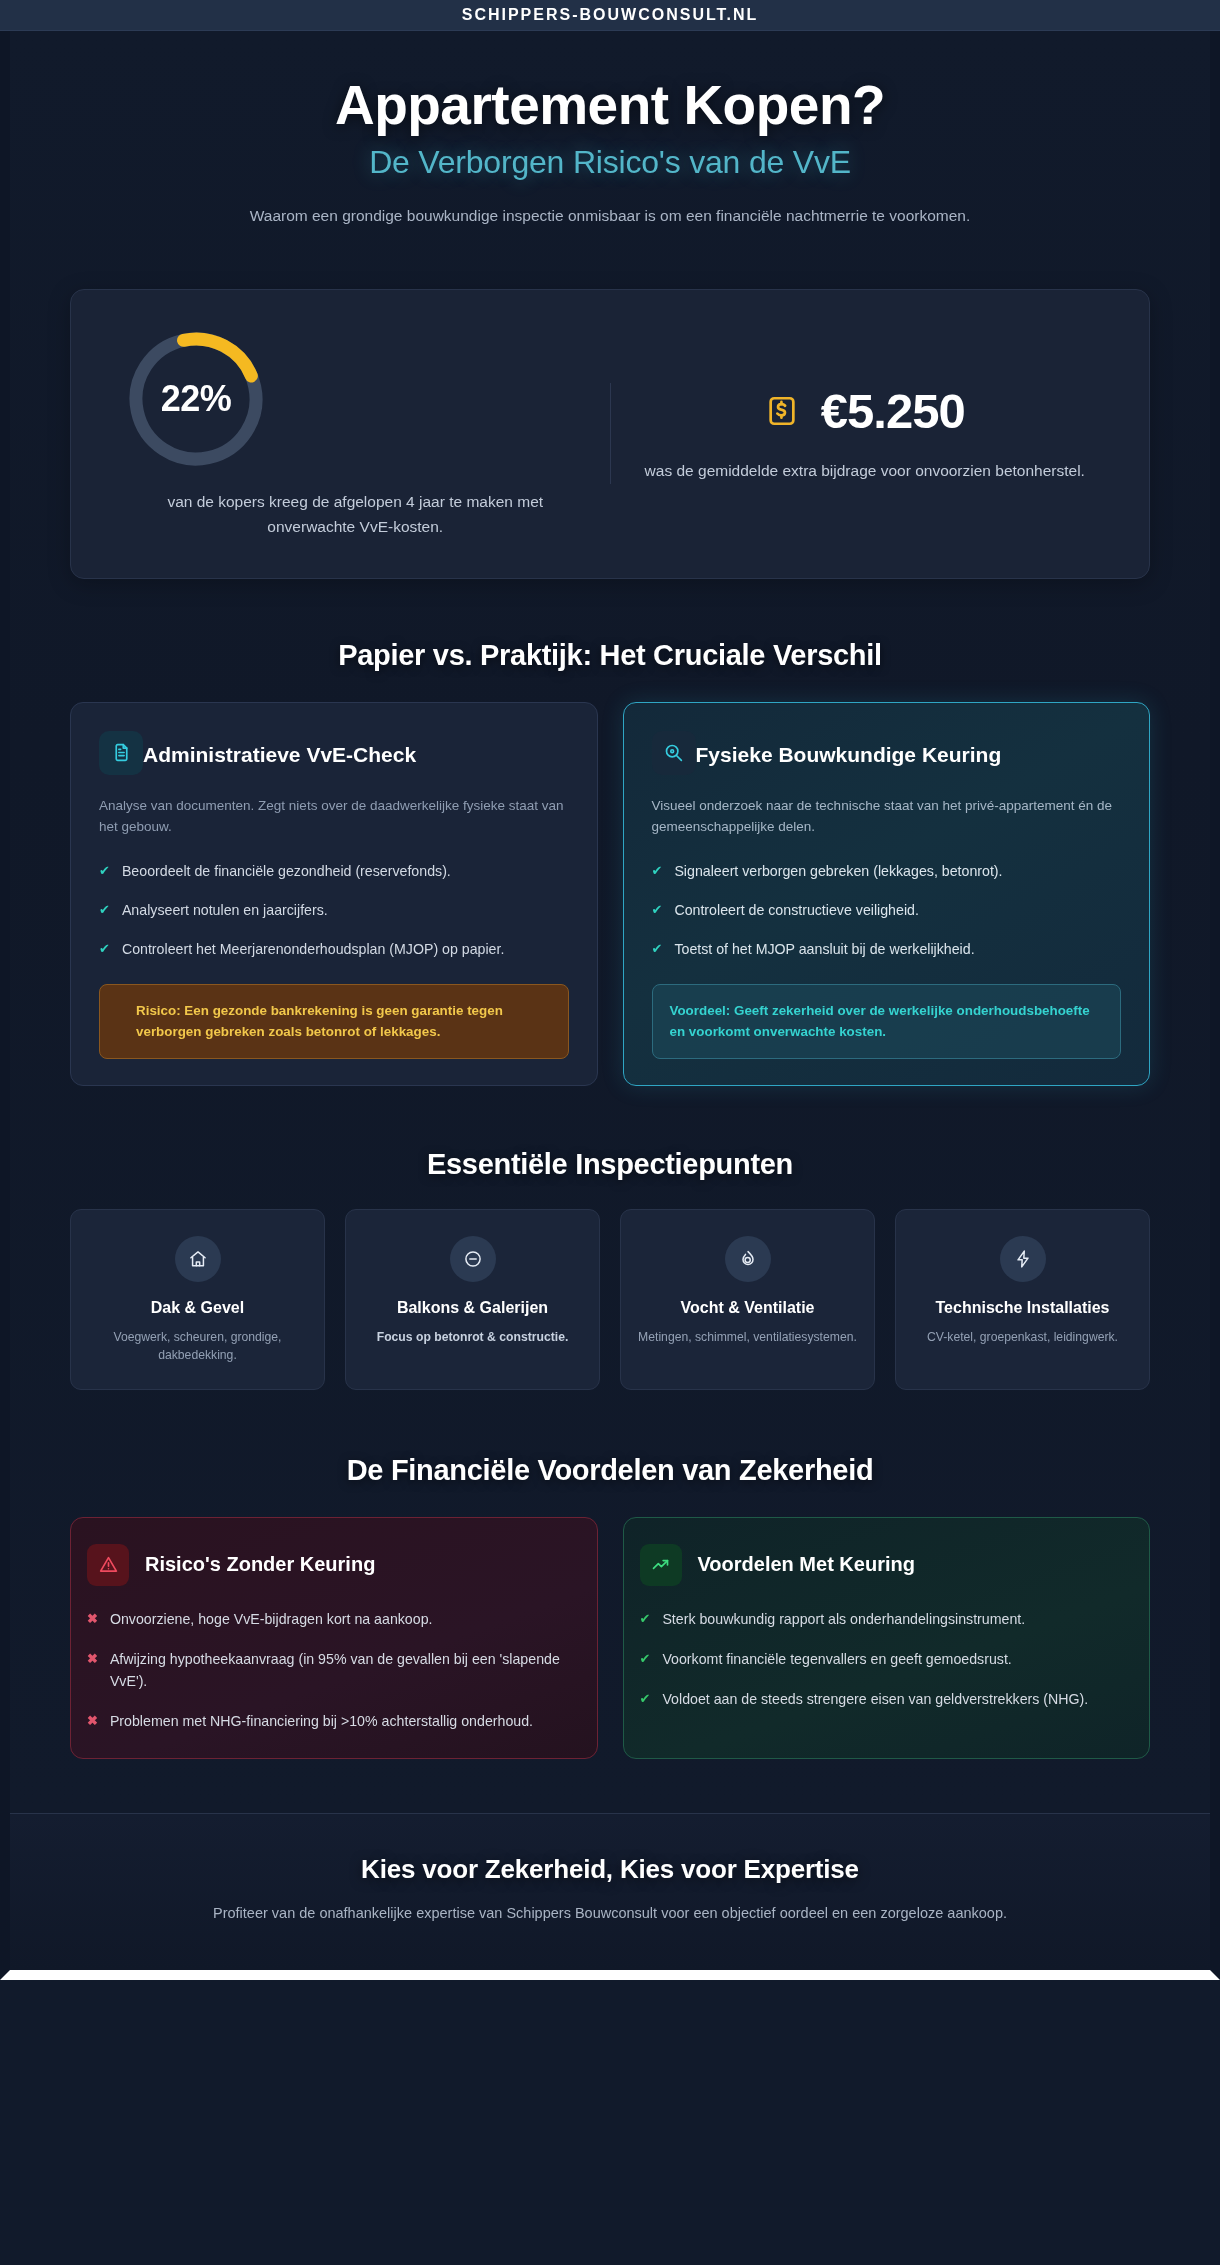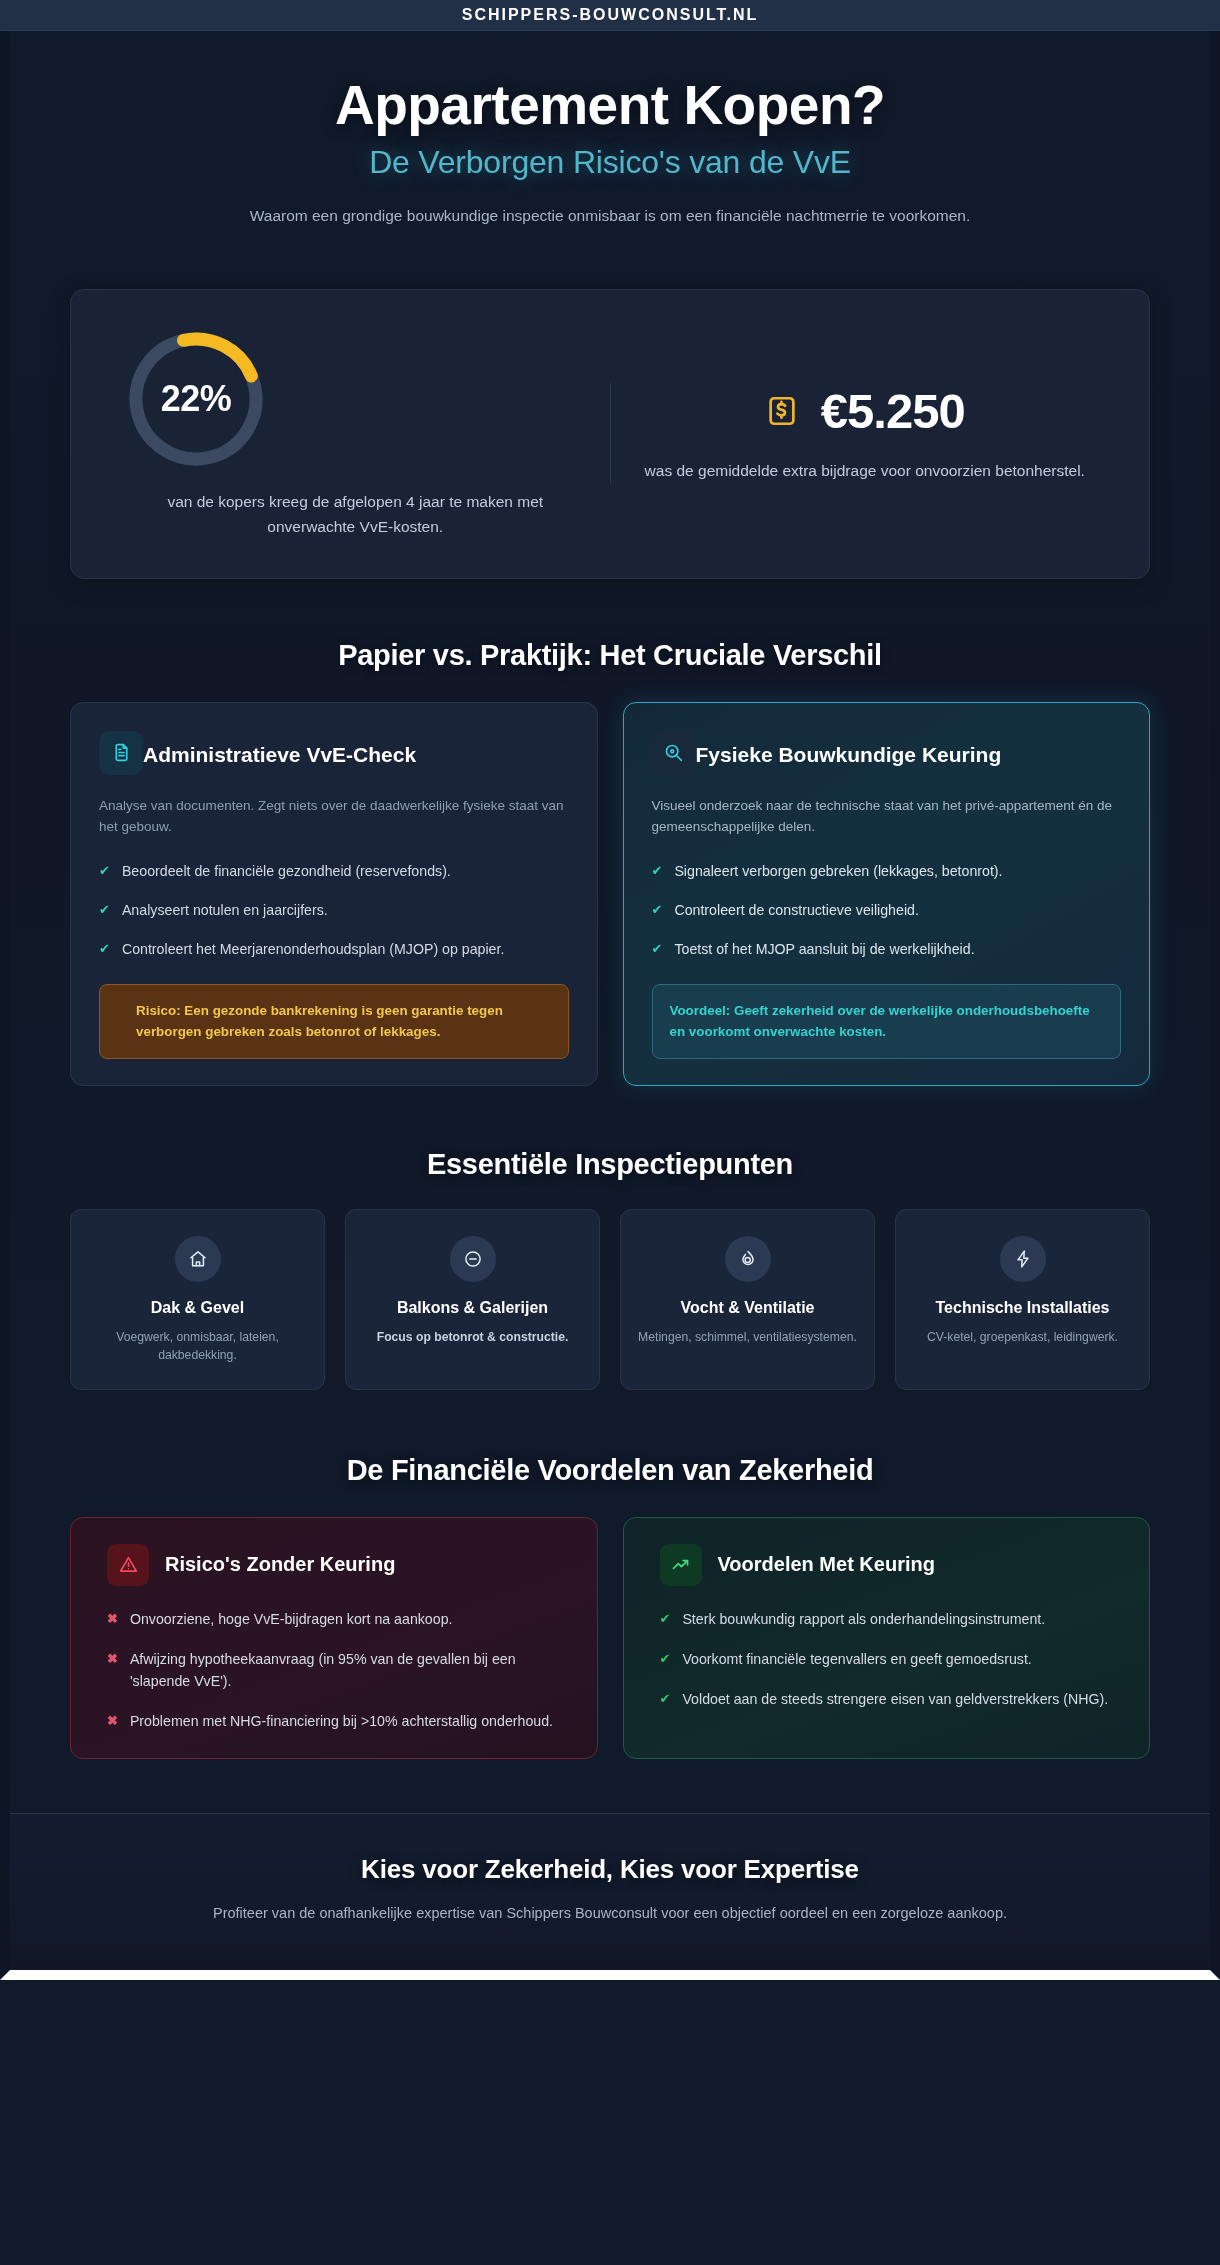--- a/index.html
+++ b/index.html
@@ -258,21 +258,21 @@
   }
   .point-desc.strong { color: #c8d2e0; font-weight: bold; }
 
   
   .fin {
     margin-top: 30px;
     display: grid;
     grid-template-columns: 1fr 1fr;
     gap: 25px;
   }
-  .fin-card { border-radius: 13px; padding: 26px 36px 26px; }
+  .fin-card { border-radius: 13px; padding: 26px 16px 26px; }
   .fin-risk {
     background: linear-gradient(160deg,#2a1220 0%,#2a1425 60%,#24121f 100%);
     border: 1px solid #6d2234;
   }
   .fin-good {
     background: linear-gradient(160deg,#0f2328 0%,#112a2a 60%,#0f2428 100%);
     border: 1px solid #1f5a47;
   }
   .fin-head { display: flex; align-items: center; gap: 16px; margin-bottom: 22px; }
   .fin-icon {
@@ -439,21 +439,21 @@
 
         <div class="point">
           <div class="point-icon">
             <svg width="20" height="20" viewBox="0 0 24 24" fill="none" stroke="#e6ecf5" stroke-width="1.8" stroke-linecap="round" stroke-linejoin="round">
               <path d="M3.5 10.5 12 3.5l8.5 7"></path>
               <path d="M5.5 9.8V20h13V9.8"></path>
               <path d="M10 20v-4.5h4V20"></path>
             </svg>
           </div>
           <div class="point-title">Dak &amp; Gevel</div>
-          <div class="point-desc">Voegwerk, onmisbaar, lateien, dakbedekking.</div>
+          <div class="point-desc">Voegwerk, scheuren, grondige, dakbedekking.</div>
         </div>
 
         <div class="point">
           <div class="point-icon">
             <svg width="20" height="20" viewBox="0 0 24 24" fill="none" stroke="#e6ecf5" stroke-width="1.8" stroke-linecap="round" stroke-linejoin="round">
               <circle cx="12" cy="12" r="8.5"></circle>
               <path d="M8.2 12h7.6"></path>
             </svg>
           </div>
           <div class="point-title">Balkons &amp; Galerijen</div>

